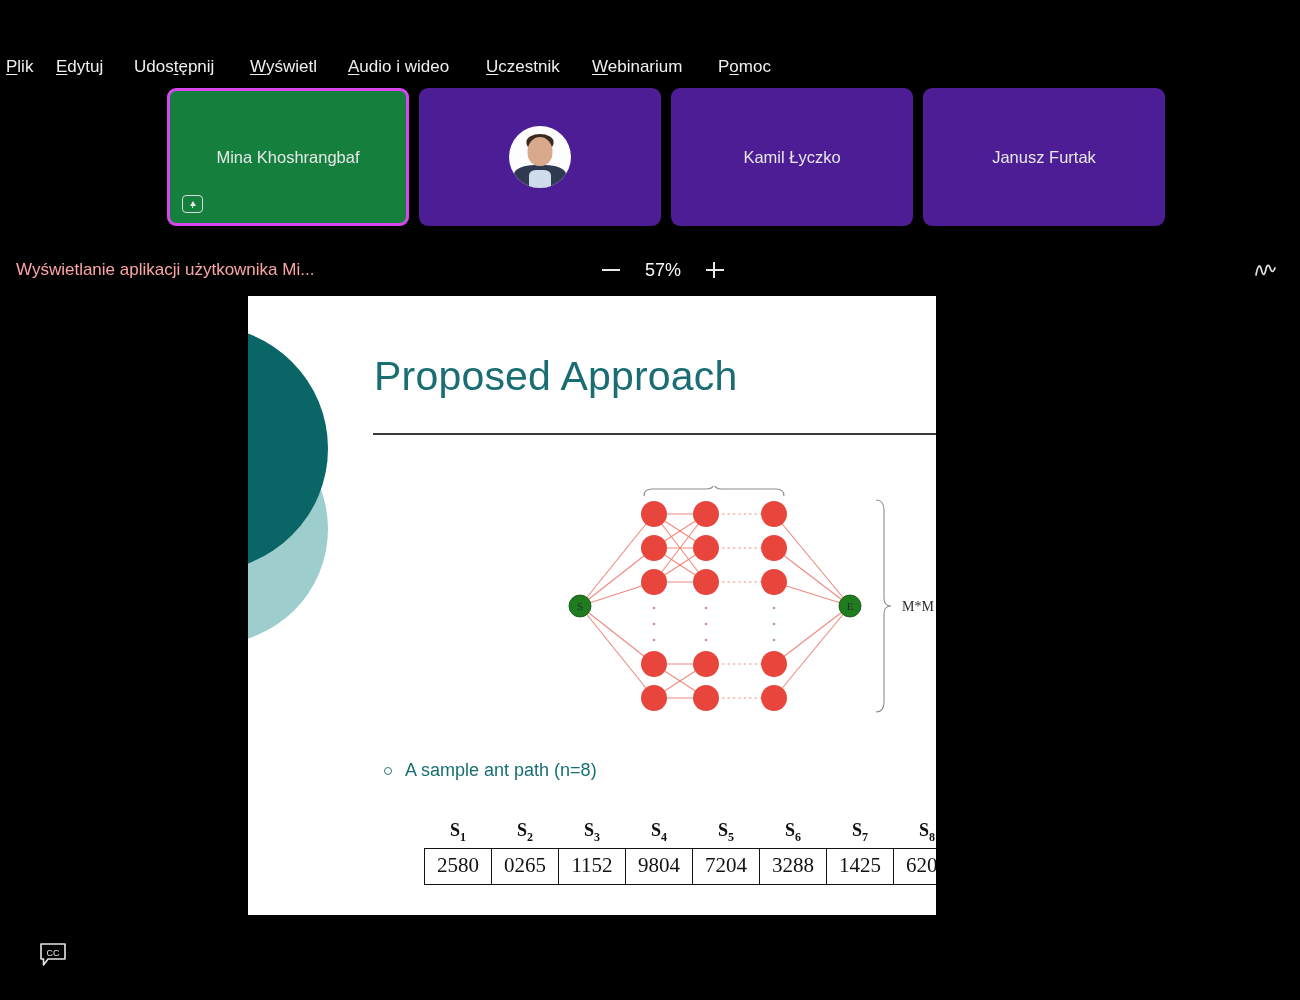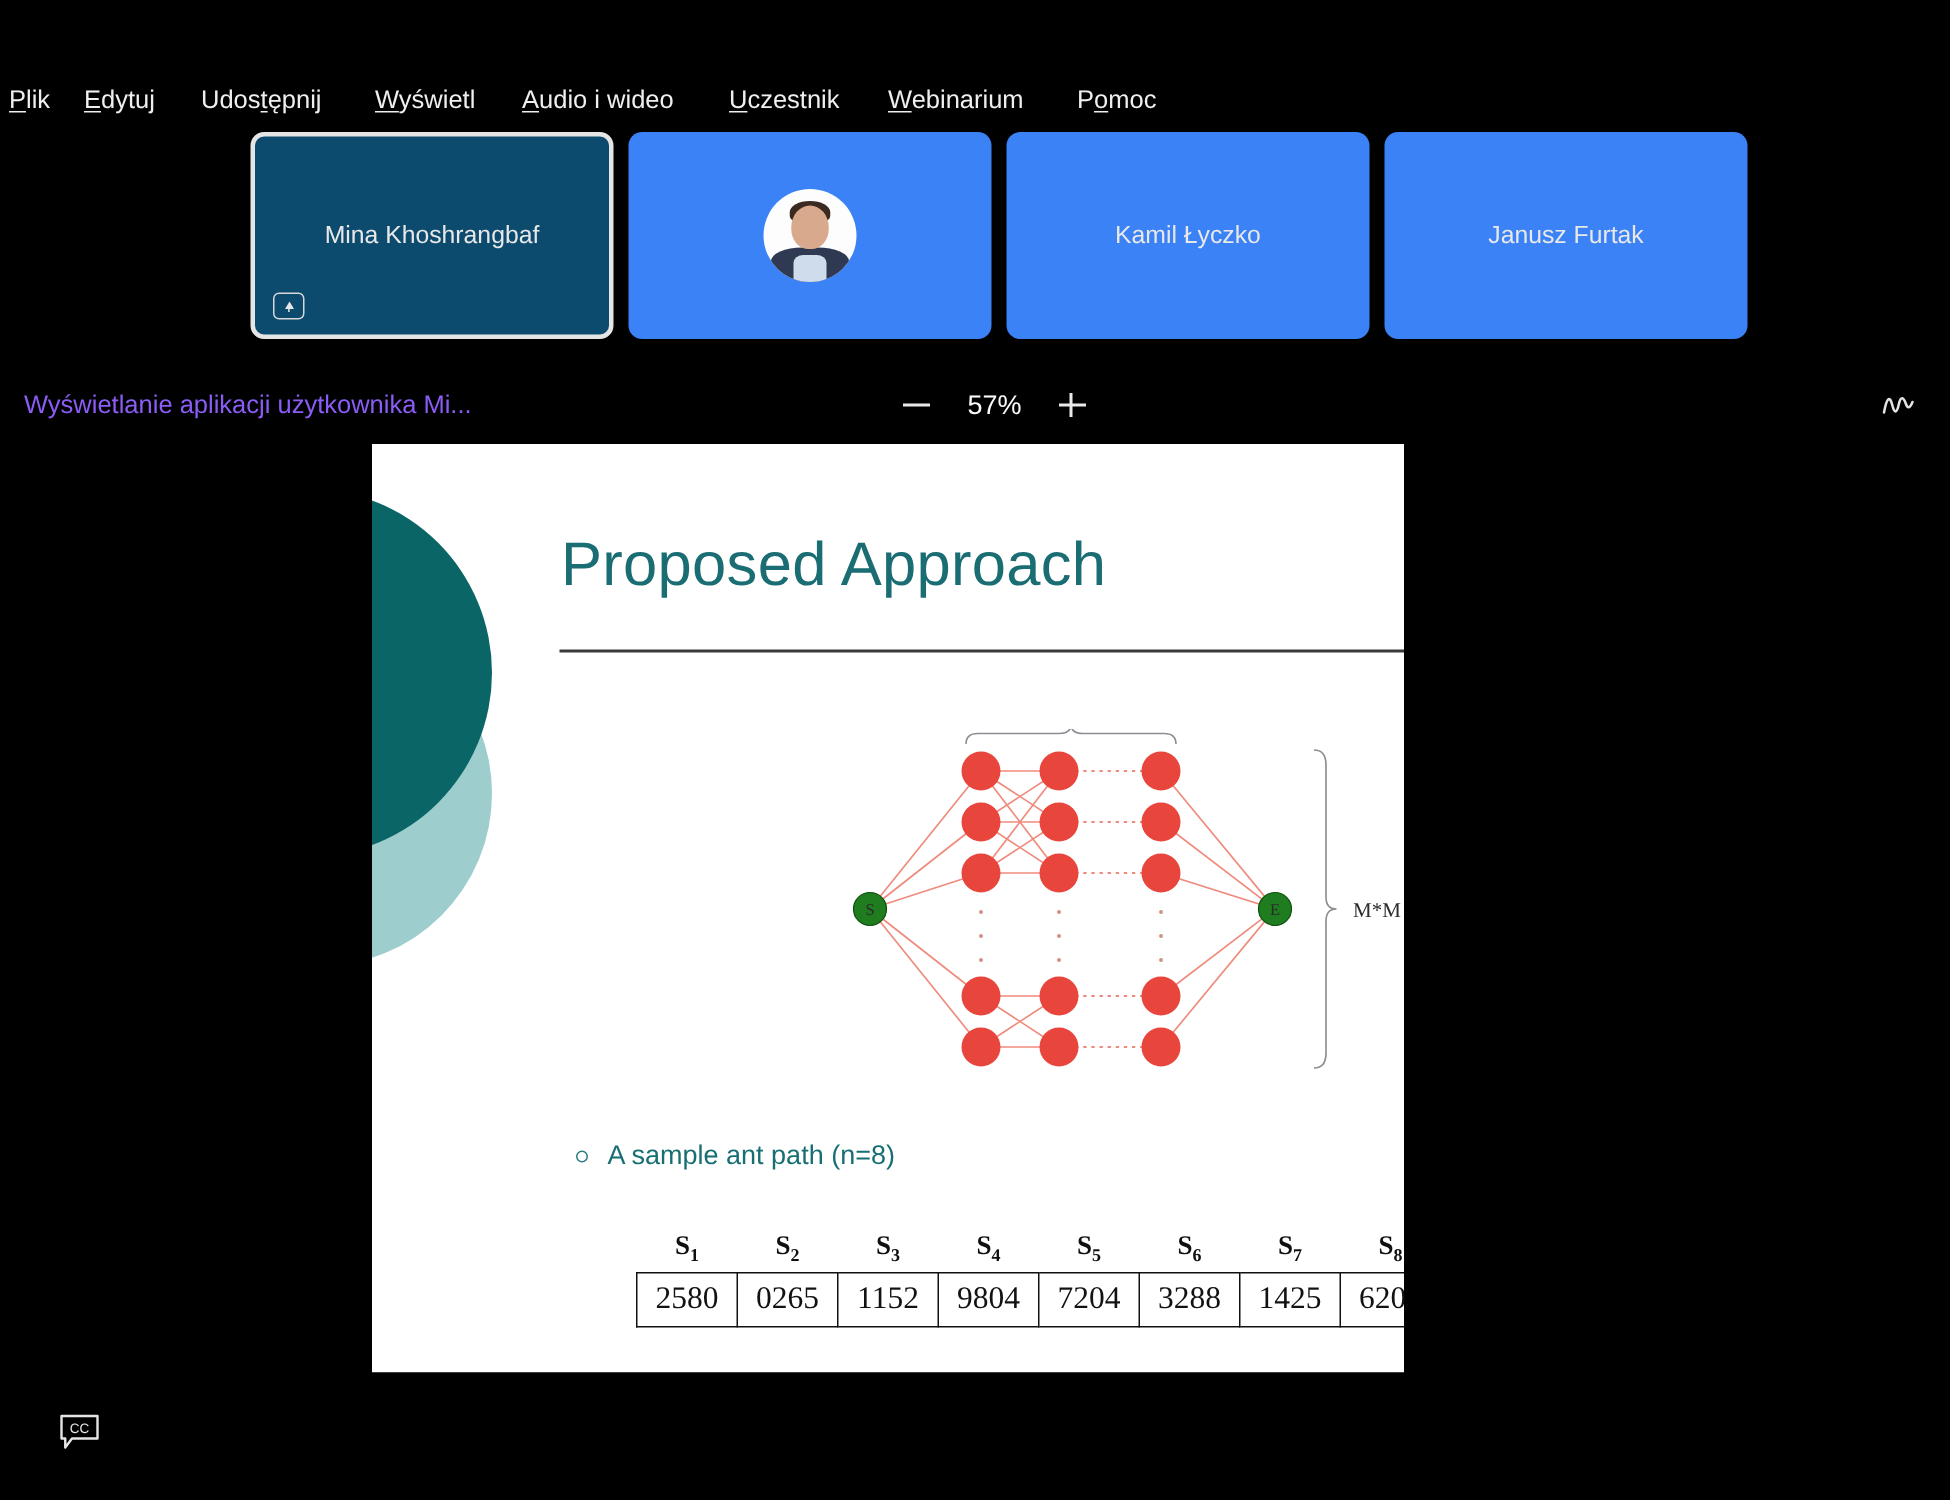--- a/index.html
+++ b/index.html
@@ -43,26 +43,26 @@
   }
   .menu-item .acc { text-decoration: underline; text-underline-offset: 2px; }
 
   
   .tilestrip {
     position: absolute; left: 0; top: 88px; width: 1300px; height: 140px;
     display: flex; align-items: flex-start; gap: 10px; padding-left: 167px;
   }
   .tile {
     position: relative; width: 242px; height: 138px;
-    background: #3b82f6; border-radius: 9px;
+    background: #4c1d95; border-radius: 9px;
     display: flex; align-items: center; justify-content: center;
     overflow: hidden;
   }
   .tile.active {
-    border: 3px solid #e5e5e5; background: #0c4a6e;
+    border: 3px solid #d946ef; background: #15803d;
   }
   .tile-name {
     font-size: 16.5px; color: #e8e8e8; text-align: center; padding: 0 8px;
   }
   .share-badge {
     position: absolute; left: 12px; bottom: 10px;
     width: 21px; height: 18px; border: 1.6px solid #d8d8d8; border-radius: 4px;
     display: flex; align-items: center; justify-content: center;
   }
   .share-badge .arr {
@@ -97,21 +97,21 @@
     position:absolute; left:50%; bottom:0; width:22px; height:18px;
     background:#cfdcec; border-radius:30% 30% 0 0; transform:translateX(-50%);
   }
 
   
   .sharebar {
     position: absolute; left: 0; top: 248px; width: 1300px; height: 44px;
     display: flex; align-items: center; color: #f2f2f2;
   }
   .sharebar-title {
-    position: absolute; left: 16px; font-size: 17px; color: #8b5cf6;
+    position: absolute; left: 16px; font-size: 17px; color: #fca5a5;
     white-space: nowrap;
   }
   .zoomctl {
     position: absolute; left: 600px; display: flex; align-items: center; gap: 18px;
   }
   .zoom-minus, .zoom-plus {
     width: 22px; height: 22px; position: relative; display:inline-block;
   }
   .zoom-minus::before, .zoom-plus::before {
     content:""; position:absolute; left:2px; top:10px; width:18px; height:1.8px;

